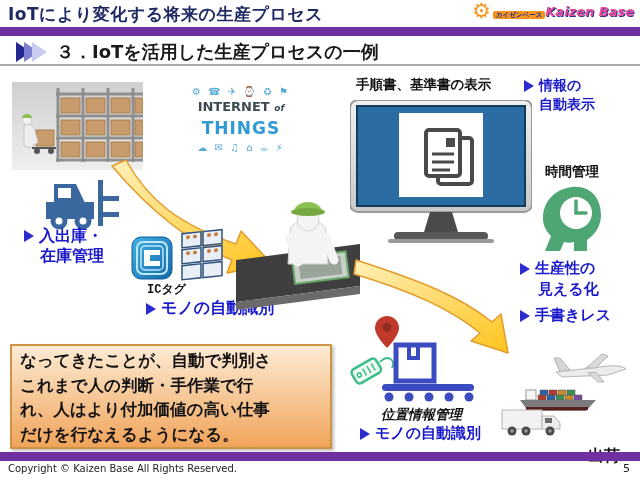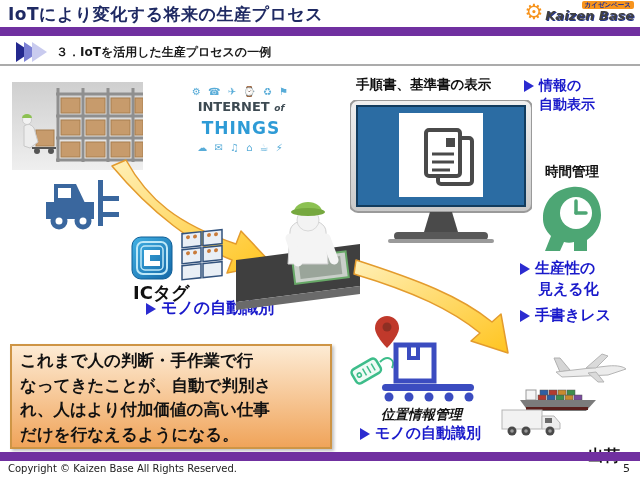--- a/index.html
+++ b/index.html
@@ -4,30 +4,30 @@
 <style>
   * { margin:0; padding:0; box-sizing:border-box; }
   html,body { width:640px; height:480px; }
   body { font-family:"DejaVu Sans","Liberation Sans",sans-serif; background:#fff; overflow:hidden; }
   #slide { position:relative; width:640px; height:340px; background:#fff; }
 
   
   .title { position:absolute; left:8px; top:3px; font-size:17px; font-weight:bold; color:#1F2A63; letter-spacing:0.5px; white-space:nowrap; }
   .logo { position:absolute; right:6px; top:1px; display:flex; align-items:center; gap:2px; }
   .logo-gear { font-size:21px; color:#F7941D; line-height:1; }
-  .logo-col { display:flex; flex-direction:column; align-items:flex-end; }
+  .logo-col { display:flex; flex-direction:row; align-items:flex-end; }
   .logo-tagline { background:#F7941D; color:#1D3099; font-size:6.5px; font-weight:bold; padding:0 3px; border-radius:2px; line-height:8px; }
-  .logo-brand { color:#404040; font-size:13px; font-weight:bold; font-style:italic; text-shadow:1px 1px 0 #27388F; line-height:14px; white-space:nowrap; }
+  .logo-brand { color:#ec4899; font-size:13px; font-weight:bold; font-style:italic; text-shadow:1px 1px 0 #27388F; line-height:14px; white-space:nowrap; }
   .bar-purple-top { position:absolute; left:0; top:27px; width:640px; height:9px; background:#7030A0; }
   .subtitle-row { position:absolute; left:16px; top:41px; height:22px; display:flex; align-items:center; }
   .chev { width:0; height:0; border-top:10px solid transparent; border-bottom:10px solid transparent; display:inline-block; margin-right:-7px; }
   .chev1 { border-left:15px solid #23288E; }
   .chev2 { border-left:15px solid #7B80D4; }
   .chev3 { border-left:15px solid #C9CBEF; }
-  .subtitle-text { font-size:12px; font-weight:bold; color:#1A1A1A; margin-left:16px; white-space:nowrap; }
+  .subtitle-text { font-size:18px; font-weight:bold; color:#1A1A1A; margin-left:16px; white-space:nowrap; }
   .gray-rule { position:absolute; left:0; top:64px; width:640px; height:2px; background:#ABABAB; }
 
   
   .abs { position:absolute; }
 
   
   .blabel { color:#1A1ACB; font-weight:bold; white-space:nowrap; }
   .blabel .row { display:flex; align-items:center; }
   .bullet { width:0; height:0; border-top:6px solid transparent; border-bottom:6px solid transparent; border-left:10px solid #2B2BD0; display:inline-block; margin-right:5px; flex:0 0 auto; }
   .klabel { color:#111; font-weight:bold; white-space:nowrap; }
@@ -139,35 +139,42 @@
       <rect x="61" y="38" width="16" height="5"></rect>
       <circle cx="17" cy="47" r="8.5"></circle>
         <circle cx="41" cy="47" r="8.5"></circle>
     </g>
     <rect x="16" y="14" width="13" height="10" fill="#fff"></rect>
     <circle cx="17" cy="47" r="3.5" fill="#fff"></circle>
       <circle cx="41" cy="47" r="3.5" fill="#fff"></circle>
   </svg>
 
   <div class="abs blabel" style="left:24px; top:226px; font-size:16px; line-height:20px;">
+    <div class="row">
+        <span class="bullet"></span>
+        <span>入出庫・</span>
+      </div>
+    <div class="row" style="padding-left:16px;">
+        <span>在庫管理</span>
+      </div>
   </div>
 
   <svg class="abs" style="left:131px; top:236px;" width="42" height="44">
     <defs>
       <linearGradient id="icb" x1="0" y1="0" x2="1" y2="1">
         <stop offset="0" stop-color="#41B1E4"></stop>
           <stop offset="1" stop-color="#1468A8"></stop>
       </linearGradient>
     </defs>
     <rect x="1" y="1" width="40" height="42" rx="9" fill="url(#icb)" stroke="#0F5E96"></rect>
     <rect x="6" y="6" width="30" height="32" rx="6" fill="none" stroke="#BEE8F8" stroke-width="2"></rect>
     <rect x="10" y="10" width="22" height="24" rx="4" fill="none" stroke="#BEE8F8" stroke-width="1.5"></rect>
     <path d="M13,14 h16 v5 h-10 v6 h10 v5 h-16 z" fill="#FFF"></path>
   </svg>
-  <div class="abs klabel" style="left:133px; top:281px; font-size:18px;">ICタグ</div>
+  <div class="abs klabel" style="left:147px; top:281px; font-size:12px;font-family:Liberation Mono, monospace;">ICタグ</div>
 
   <svg class="abs" style="left:180px; top:224px;" width="46" height="58">
     <g transform="skewY(-6)">
       <g fill="#E9EFF6" stroke="#31517C" stroke-width="1.5">
         <rect x="2" y="10" width="19" height="14"></rect>
           <rect x="23" y="10" width="19" height="14"></rect>
         <rect x="2" y="26" width="19" height="14"></rect>
           <rect x="23" y="26" width="19" height="14"></rect>
         <rect x="2" y="42" width="19" height="14"></rect>
           <rect x="23" y="42" width="19" height="14"></rect>
@@ -270,22 +277,22 @@
     <defs>
       <linearGradient id="gy2" x1="0" y1="0" x2="1" y2="1">
         <stop offset="0" stop-color="#FFF0B8"></stop>
           <stop offset="1" stop-color="#FFC41F"></stop>
       </linearGradient>
     </defs>
     <path d="M8,2 C70,22 112,38 144,64 L153,56 L160,95 L123,83 L132,75 C104,52 66,34 6,16 Z" fill="url(#gy2)" stroke="#E39B2D" stroke-width="1.5" stroke-linejoin="round"></path>
   </svg>
 
   <div class="abs callout">
+    <div>なってきたことが、自動で判別さ</div>
     <div>これまで人の判断・手作業で行</div>
-    <div>なってきたことが、自動で判別さ</div>
     <div>れ、人はより付加価値の高い仕事</div>
     <div>だけを行なえるようになる。</div>
   </div>
 
   <svg class="abs" style="left:375px; top:316px;" width="24" height="32">
     <path d="M12,0 C5.4,0 0,5.4 0,12 c0,8 12,20 12,20 s12,-12 12,-20 C24,5.4 18.6,0 12,0 z" fill="#C0392B"></path>
     <circle cx="12" cy="11" r="4.5" fill="#8E2F23"></circle>
   </svg>
 
   <svg class="abs" style="left:350px; top:348px;" width="48" height="40">

